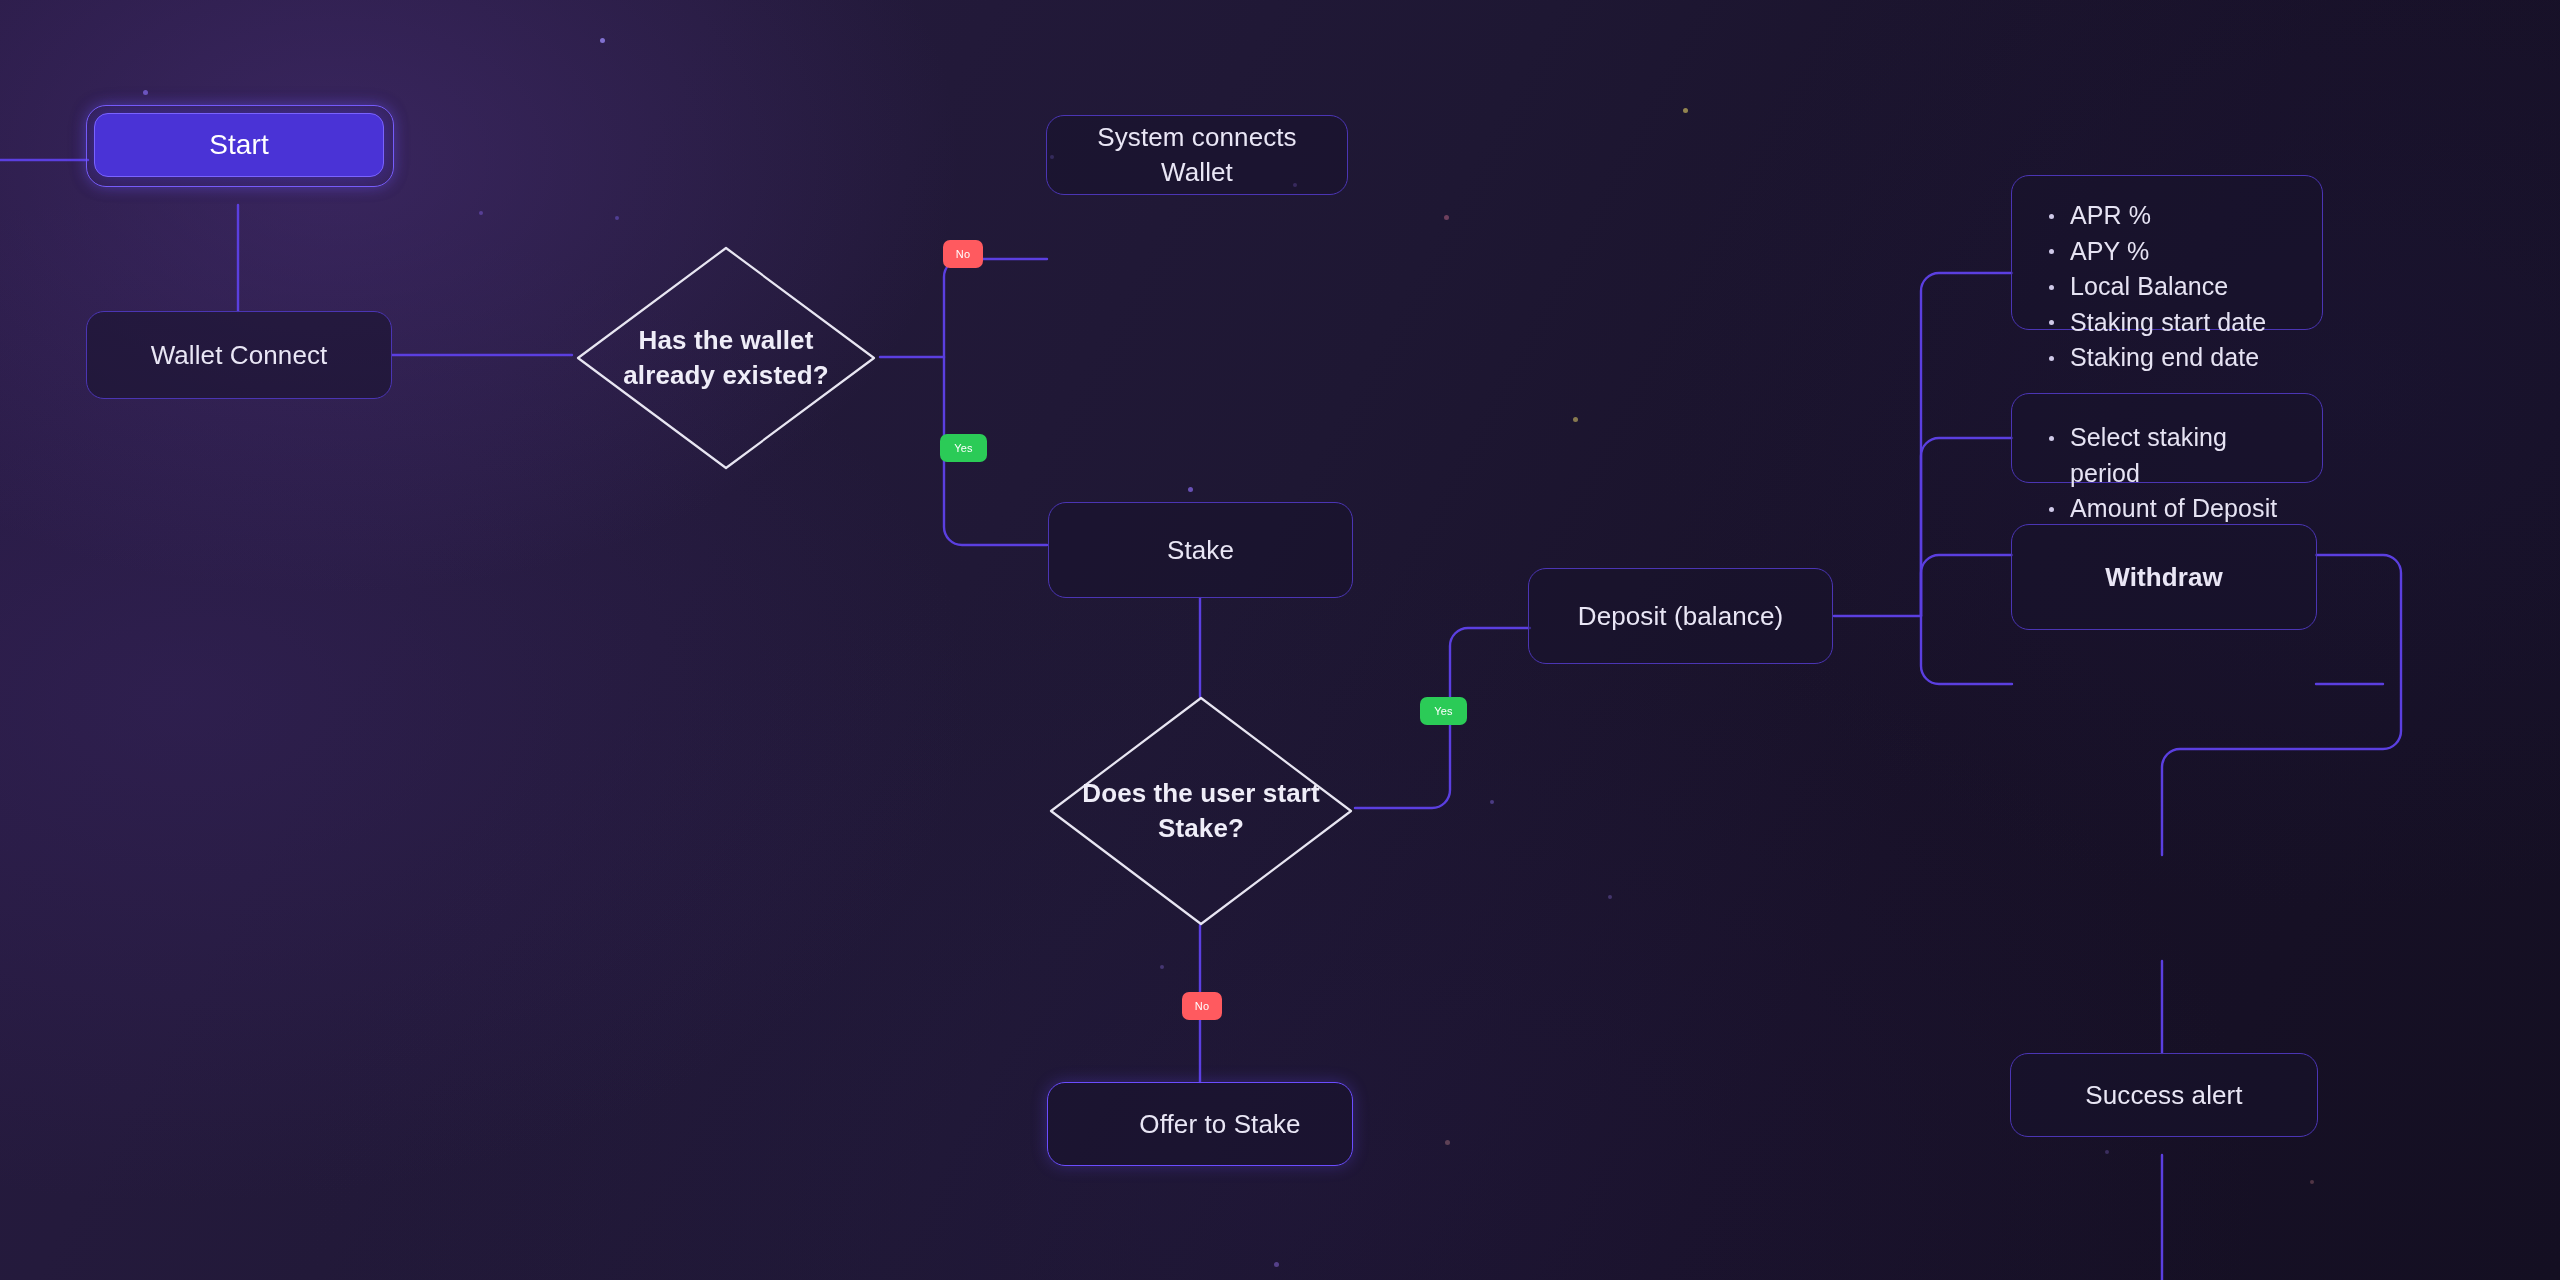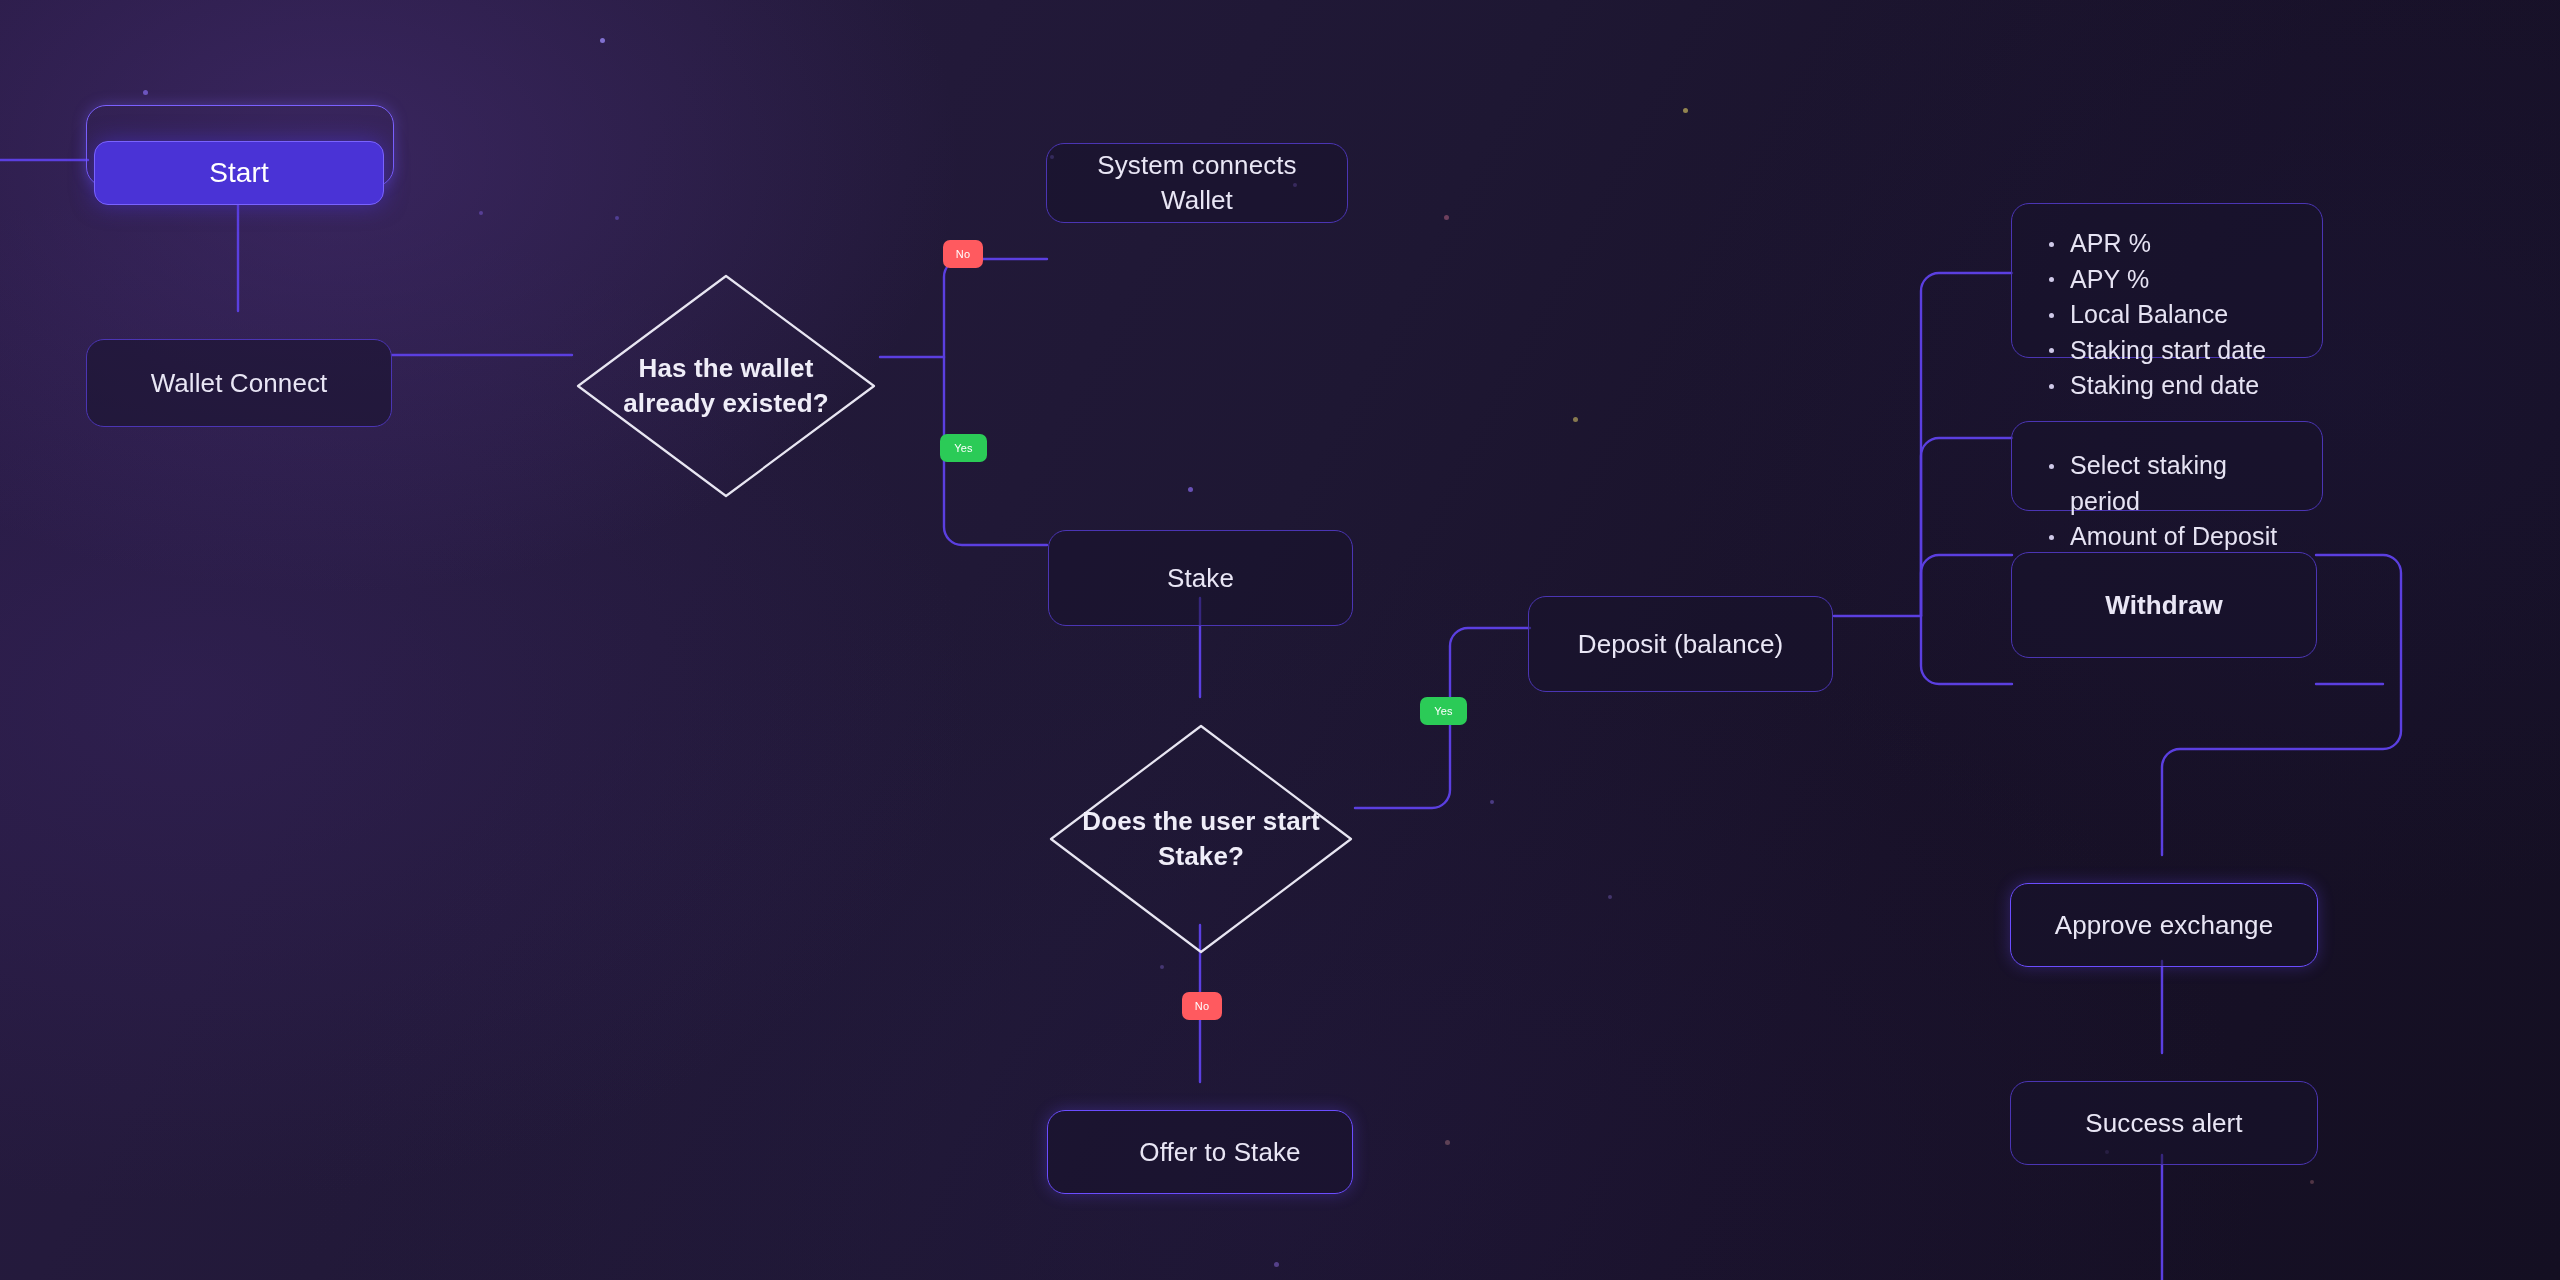--- a/index.html
+++ b/index.html
@@ -29,21 +29,20 @@
   .node{
     position:absolute;box-sizing:border-box;
     display:flex;align-items:center;justify-content:center;
     border:1.6px solid #5b3fe0;
     border-radius:18px;
     background:rgba(24,18,44,0.55);
     color:#e9e6f5;
     font-size:26px;line-height:1.34;
     text-align:center;
     letter-spacing:.1px;
-    margin-top:28px;
   }
   .node.dim{border-color:#4b35b4;}
   .node.bright{border-color:#6b4dff;box-shadow:0 0 16px rgba(107,77,255,0.30);}
   .node.diamond{
     border:none;background:none;font-weight:bold;
   }
   .diamond-shape{
     position:absolute;left:0;top:0;width:100%;height:100%;
   }
   .diamond-label{
@@ -213,23 +212,20 @@
       <li>Select staking period</li>
       <li>Amount of Deposit</li>
     </ul>
   </div>
 
   <div class="node dim" style="left:2011px;top:524px;width:306px;height:106px;font-weight:bold;">
     <span>Withdraw</span>
   </div>
 
 
-  <div class="node bright" style="left:2010px;top:855px;width:308px;height:84px;">
-    <span>Approve exchange</span>
-  </div>
 
   <div class="node dim" style="left:2010px;top:1053px;width:308px;height:84px;">
     <span>Success alert</span>
   </div>
 
   <div class="pill no" style="left:943px;top:240px;width:40px;height:28px;">
     <span>No</span>
   </div>
   <div class="pill yes" style="left:940px;top:434px;width:47px;height:28px;">
     <span>Yes</span>

